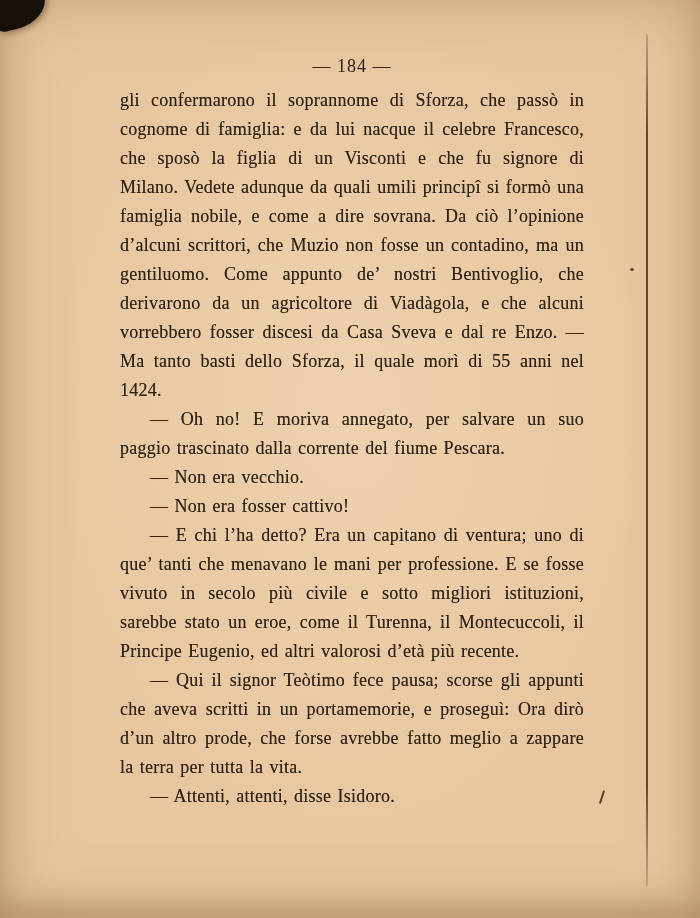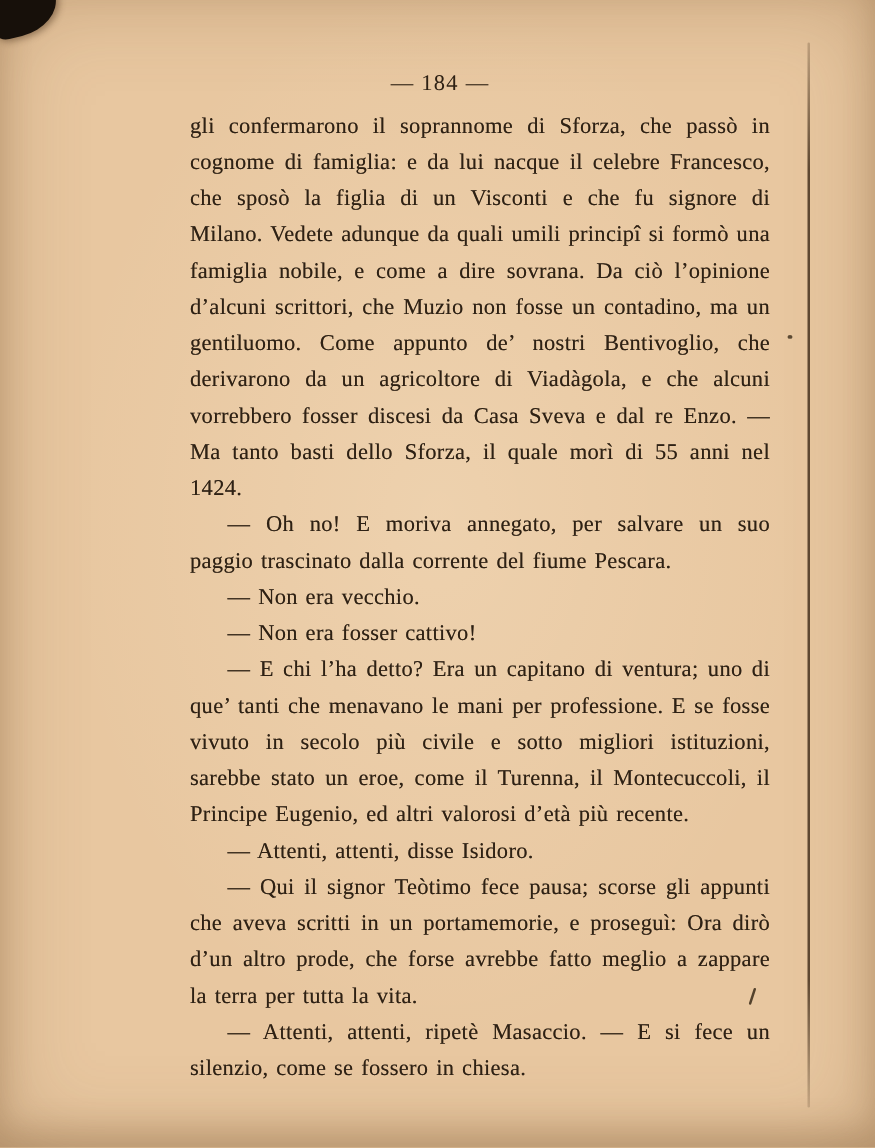--- a/index.html
+++ b/index.html
@@ -28,21 +28,20 @@
   }
   .page-text{
     position:absolute;
     top:86px;left:120px;width:464px;
     font-size:18px;
     line-height:29px;
     text-align:justify;
     letter-spacing:0.25px;
     word-spacing:1.5px;
     text-shadow:0 0 0.5px rgba(46,33,20,0.55);
-    margin-left:32px;
   }
   .page-text p{margin:0;}
   .page-text p.indent{text-indent:30px;}
   
   .corner-mark{
     position:absolute;
     top:-14px;left:-10px;
     width:56px;height:42px;
     background:#17100a;
     transform:rotate(-14deg);
@@ -84,17 +83,16 @@
   <div class="slash-mark"></div>
 
   <div class="page-number">— 184 —</div>
 
   <div class="page-text">
       <p class="para">gli confermarono il soprannome di Sforza, che passò in cognome di famiglia: e da lui nacque il celebre Francesco, che sposò la figlia di un Visconti e che fu signore di Milano. Vedete adunque da quali umili principî si formò una famiglia nobile, e come a dire sovrana. Da ciò l’opinione d’alcuni scrittori, che Muzio non fosse un contadino, ma un gentiluomo. Come appunto de’ nostri Bentivoglio, che derivarono da un agricoltore di Viadàgola, e che alcuni vorrebbero fosser discesi da Casa Sveva e dal re Enzo. — Ma tanto basti dello Sforza, il quale morì di 55 anni nel 1424.</p>
       <p class="para indent">— Oh no! E moriva annegato, per salvare un suo paggio trascinato dalla corrente del fiume Pescara.</p>
       <p class="para indent">— Non era vecchio.</p>
       <p class="para indent">— Non era fosser cattivo!</p>
       <p class="para indent">— E chi l’ha detto? Era un capitano di ventura; uno di que’ tanti che menavano le mani per professione. E se fosse vivuto in secolo più civile e sotto migliori istituzioni, sarebbe stato un eroe, come il Turenna, il Montecuccoli, il Principe Eugenio, ed altri valorosi d’età più recente.</p>
+      <p class="para indent">— Qui il signor Teòtimo fece pausa; scorse gli appunti che aveva scritti in un portamemorie, e proseguì: Ora dirò d’un altro prode, che forse avrebbe fatto meglio a zappare la terra per tutta la vita.</p>
       <p class="para indent">— Attenti, attenti, disse Isidoro.</p>
-      <p class="para indent">— Qui il signor Teòtimo fece pausa; scorse gli appunti che aveva scritti in un portamemorie, e proseguì: Ora dirò d’un altro prode, che forse avrebbe fatto meglio a zappare la terra per tutta la vita.</p>
-      <p class="para indent">— Attenti, attenti, ripetè Masaccio. — E si fece un silenzio, come se fossero in chiesa.</p>
     </div>
 </div>
 
 </body></html>

